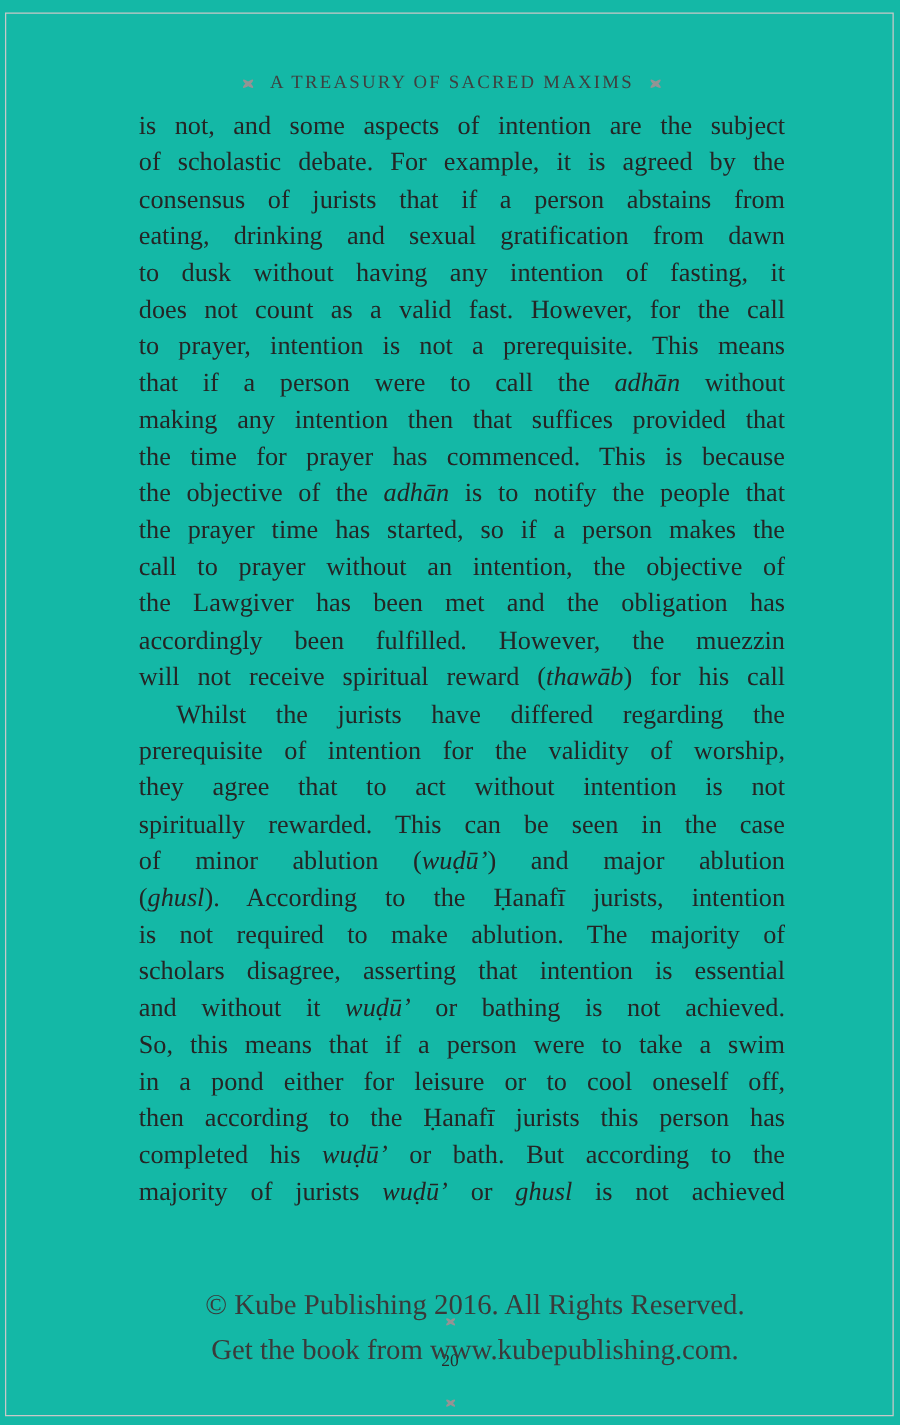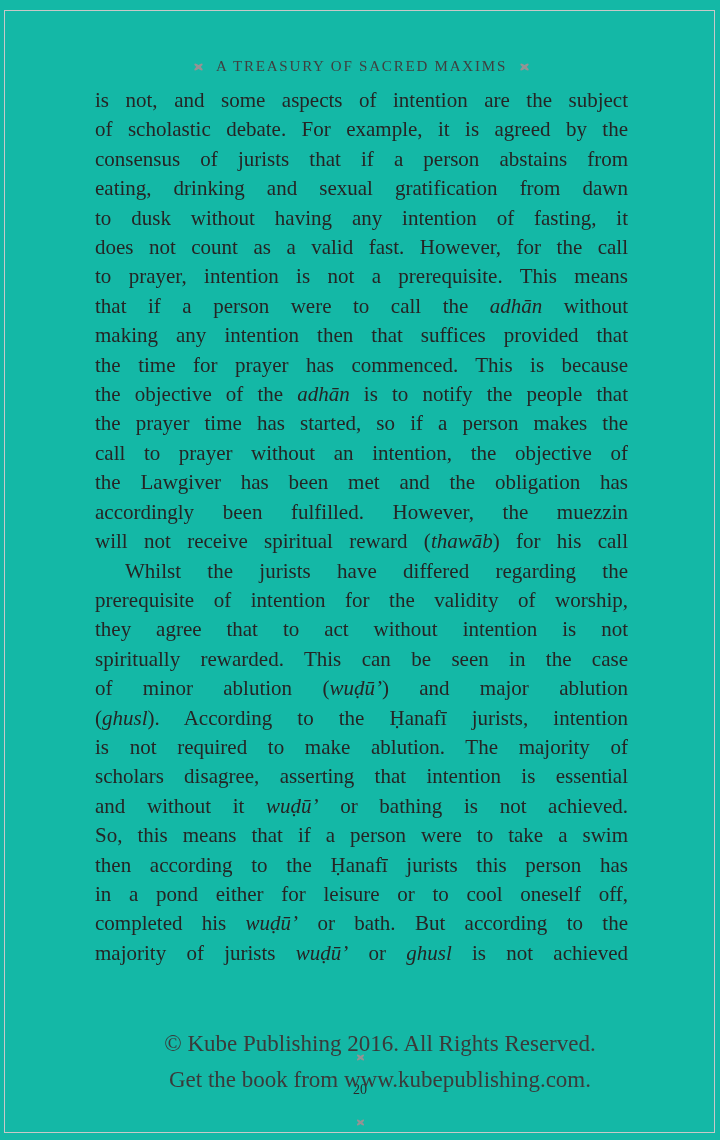--- a/index.html
+++ b/index.html
@@ -22,20 +22,21 @@
     white-space:nowrap;
   }
   .fleuron{ color:var(--ornament); display:inline-flex; align-items:center; }
   .body-text{
     position:absolute; top:86px; left:95px; width:533px;
     font-size:21px; color:var(--text);
   }
   .line{
     line-height:29.4px; text-align:justify; text-align-last:justify;
     white-space:normal;
+    margin-left:16px;
   }
   .line.last{ text-align-last:left; }
   .para.indent .line:first-child{ text-indent:30px; }
   .line i{ font-style:italic; }
   .page-number-row{
     position:absolute; top:1053px; left:0; width:720px; z-index:1;
     display:flex; align-items:center; justify-content:center; gap:20px;
     font-size:14px; color:#2a2a2a;flex-direction:column;
   }
   .page-number-row .fleuron svg{ width:11px; height:9px; }
@@ -96,22 +97,22 @@
         <div class="line">Whilst the jurists have differed regarding the</div>
         <div class="line">prerequisite of intention for the validity of worship,</div>
         <div class="line">they agree that to act without intention is not</div>
         <div class="line">spiritually rewarded. This can be seen in the case</div>
         <div class="line">of minor ablution (<i>wuḍū’</i>) and major ablution</div>
         <div class="line">(<i>ghusl</i>). According to the Ḥanafī jurists, intention</div>
         <div class="line">is not required to make ablution. The majority of</div>
         <div class="line">scholars disagree, asserting that intention is essential</div>
         <div class="line">and without it <i>wuḍū’</i> or bathing is not achieved.</div>
         <div class="line">So, this means that if a person were to take a swim</div>
+        <div class="line">in a pond either for leisure or to cool oneself off,</div>
         <div class="line">then according to the Ḥanafī jurists this person has</div>
-        <div class="line">in a pond either for leisure or to cool oneself off,</div>
         <div class="line">completed his <i>wuḍū’</i> or bath. But according to the</div>
         <div class="line">majority of jurists <i>wuḍū’</i> or <i>ghusl</i> is not achieved</div>
       </div>
     </div>
 
   <div class="page-number-row">
     <span class="fleuron">
       <svg viewBox="0 0 14 11" width="11" height="9" aria-hidden="true">
         <g fill="currentColor">
           <ellipse cx="7" cy="5.5" rx="5.6" ry="1.6" transform="rotate(38 7 5.5)"></ellipse>

